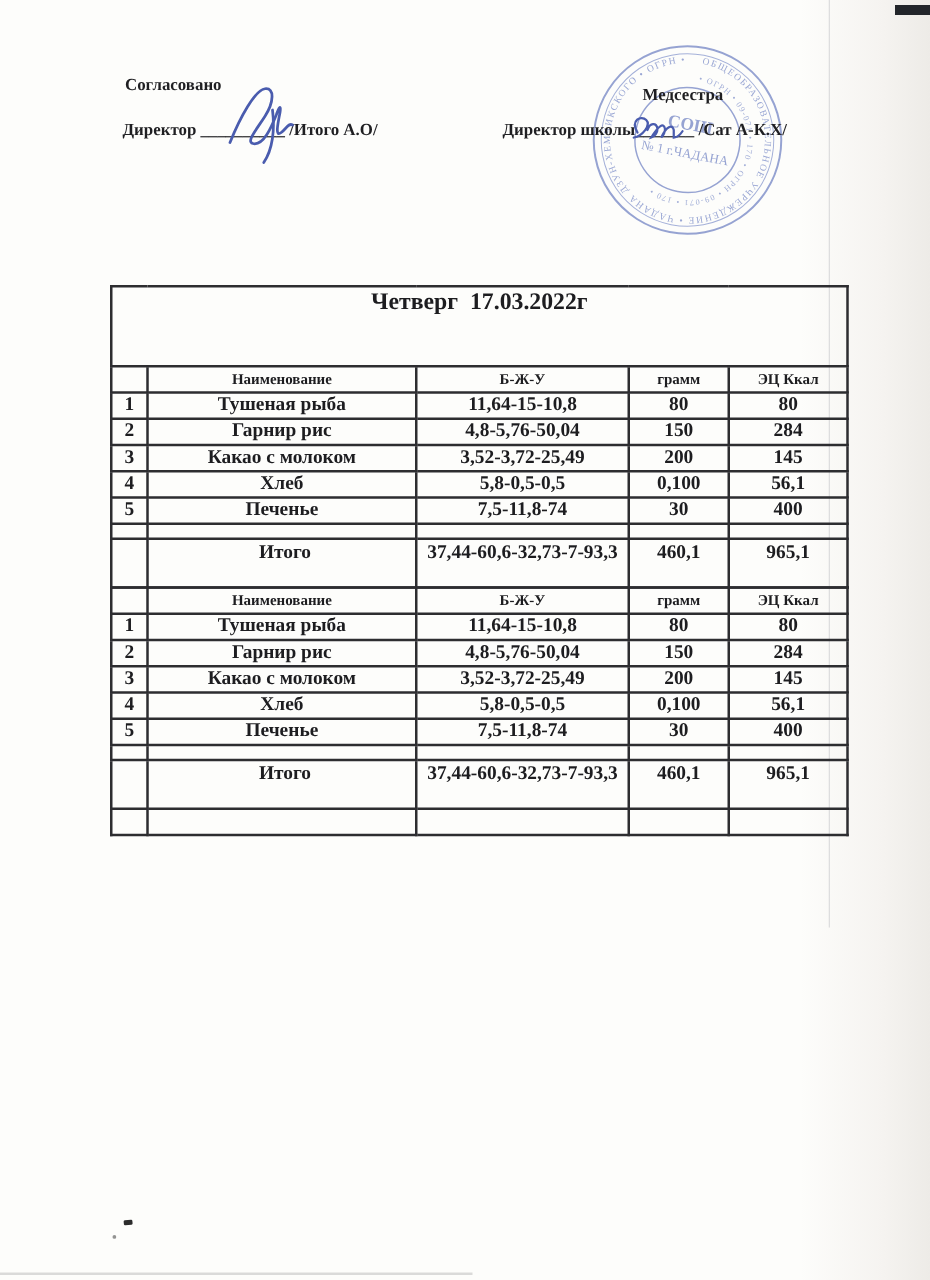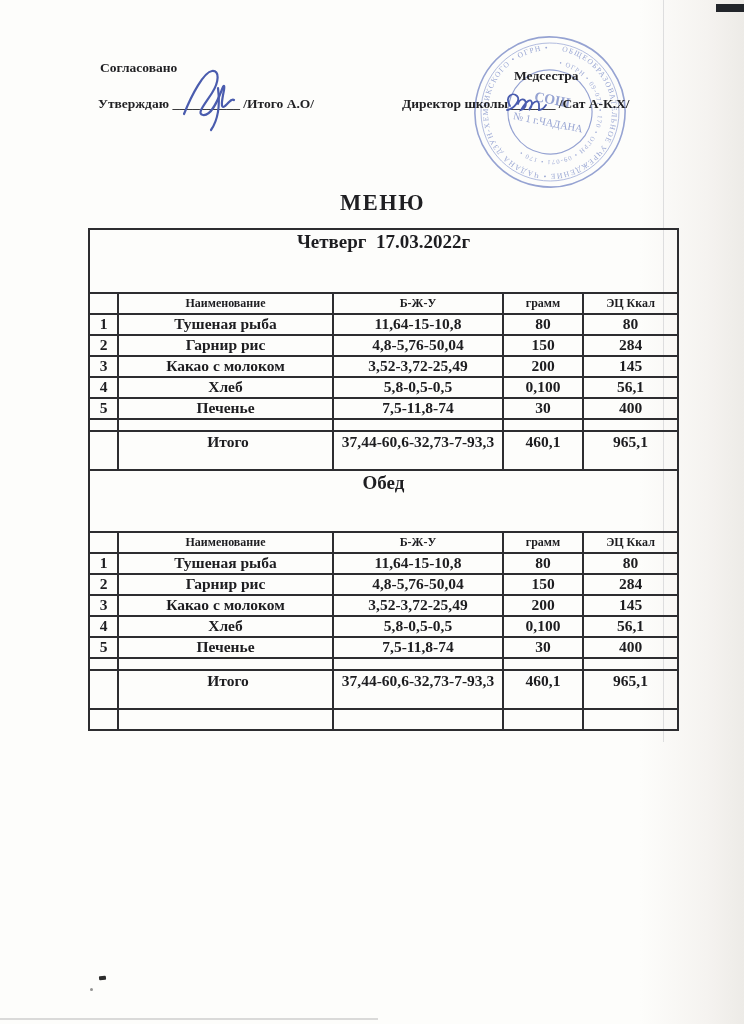--- a/index.html
+++ b/index.html
@@ -52,21 +52,21 @@
     border-radius:1px;transform:rotate(-6deg);z-index:5;}
   .art-dot{position:absolute;left:90px;top:988px;width:3px;height:3px;background:rgba(60,60,60,.55);
     border-radius:50%;z-index:5;}
 </style>
 </head>
 <body>
 
 <div class="page">
 
   <div class="appr appr-left-1">Согласовано</div>
-  <div class="appr appr-left-2"><span>Утверждаю</span> <span class="blank">__________</span> <span>/Итого А.О/</span></div>
+  <div class="appr appr-left-2"><span>Директор</span> <span class="blank">__________</span> <span>/Итого А.О/</span></div>
 
   <svg class="sig-medsestra" viewBox="0 0 100 72">
     <path d="M12,52 C20,32 32,10 40,9 C48,8 47,20 40,31 C33,42 24,52 31,53 C39,54 45,40 49,30 C51,24 53,21 52,28 C50,38 48,48 53,44 C57,41 59,36 62,38" fill="none" stroke="#4a5cae" stroke-width="2.2" stroke-linecap="round"></path>
     <path d="M46,26 C48,42 46,58 39,68" fill="none" stroke="#4a5cae" stroke-width="2.2" stroke-linecap="round"></path>
   </svg>
 
   <div class="appr appr-right-1">Медсестра</div>
   <div class="appr appr-right-2"><span>Директор школы</span><span class="blank">_______</span> <span>/Сат А-К.Х/</span></div>
 
   <svg class="sig-director" viewBox="0 0 56 32">
@@ -85,21 +85,20 @@
     <text font-size="7.6" fill="#92a0d1" letter-spacing="1.2" font-family="Liberation Serif, serif">
       <textPath href="#ringPath">ОБЩЕОБРАЗОВАТЕЛЬНОЕ УЧРЕЖДЕНИЕ • ЧАДАНА ДЗУН-ХЕМЧИКСКОГО • ОГРН •</textPath>
     </text>
     <text font-size="6.6" fill="#9aa7d4" letter-spacing="1" font-family="Liberation Serif, serif">
       <textPath href="#innerRingPath">• ОГРН • 09-071 • 170 • ОГРН • 09-071 • 170 •</textPath>
     </text>
     <text x="82" y="74" text-anchor="middle" font-size="14" fill="#8e9ccf" font-weight="bold" font-family="Liberation Serif, serif">СОШ</text>
     <text x="82" y="96" text-anchor="middle" font-size="10.5" fill="#8e9ccf" font-family="Liberation Serif, serif">№ 1 г.ЧАДАНА</text>
   </svg>
 
-  <div class="menu-title">МЕНЮ</div>
 
   <div class="tables-wrap">
 
     <table class="menu">
       <colgroup>
           <col style="width:29px">
           <col style="width:215px">
           <col style="width:170px">
           <col style="width:80px">
           <col style="width:95px">
@@ -169,23 +168,20 @@
 
     <table class="menu second">
       <colgroup>
           <col style="width:29px">
           <col style="width:215px">
           <col style="width:170px">
           <col style="width:80px">
           <col style="width:95px">
         </colgroup>
       <tbody>
-          <tr class="caption-row">
-        <td colspan="5" class="cap-lunch">Обед</td>
-      </tr>
       <tr class="head-row">
         <td></td>
         <td>Наименование</td>
         <td>Б-Ж-У</td>
         <td>грамм</td>
         <td>ЭЦ Ккал</td>
       </tr>
       <tr class="data-row">
         <td>1</td>
         <td>Тушеная рыба</td>

